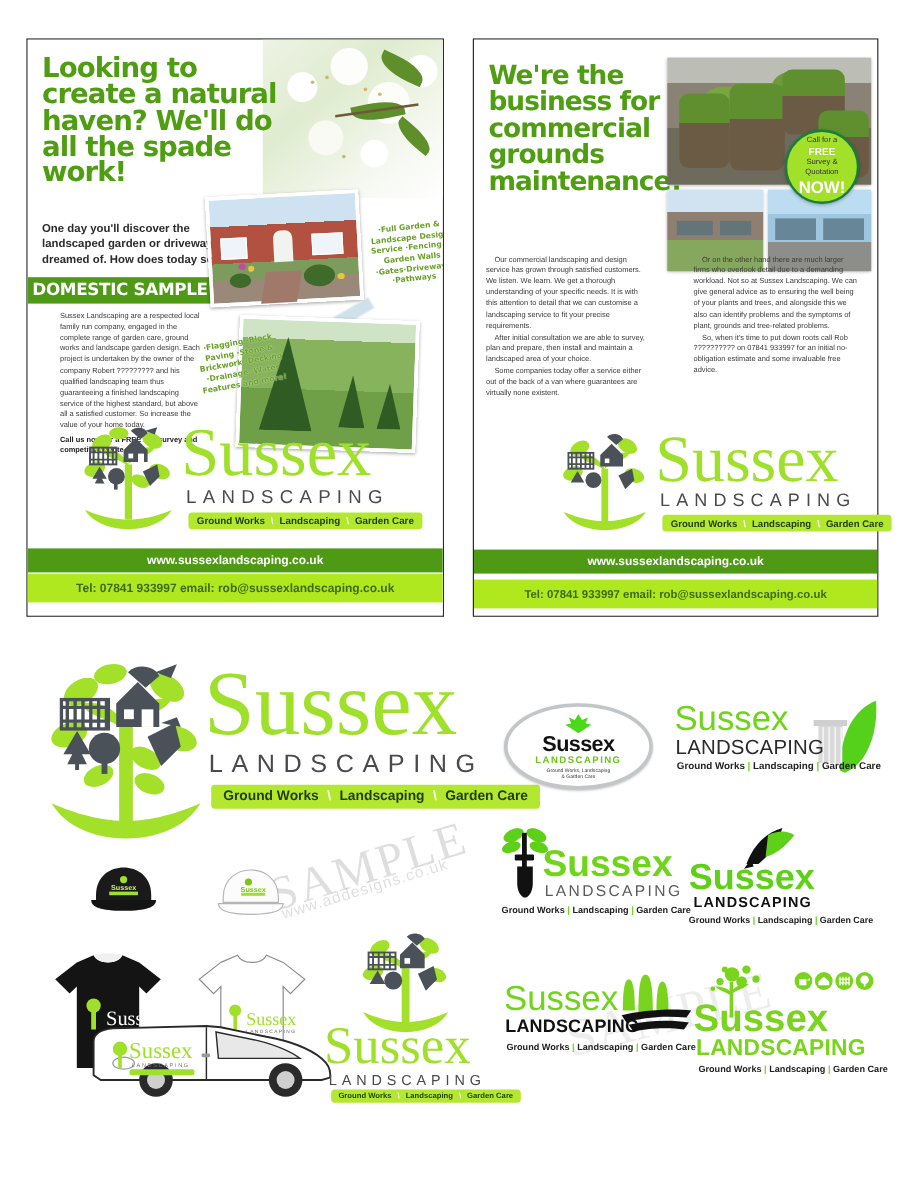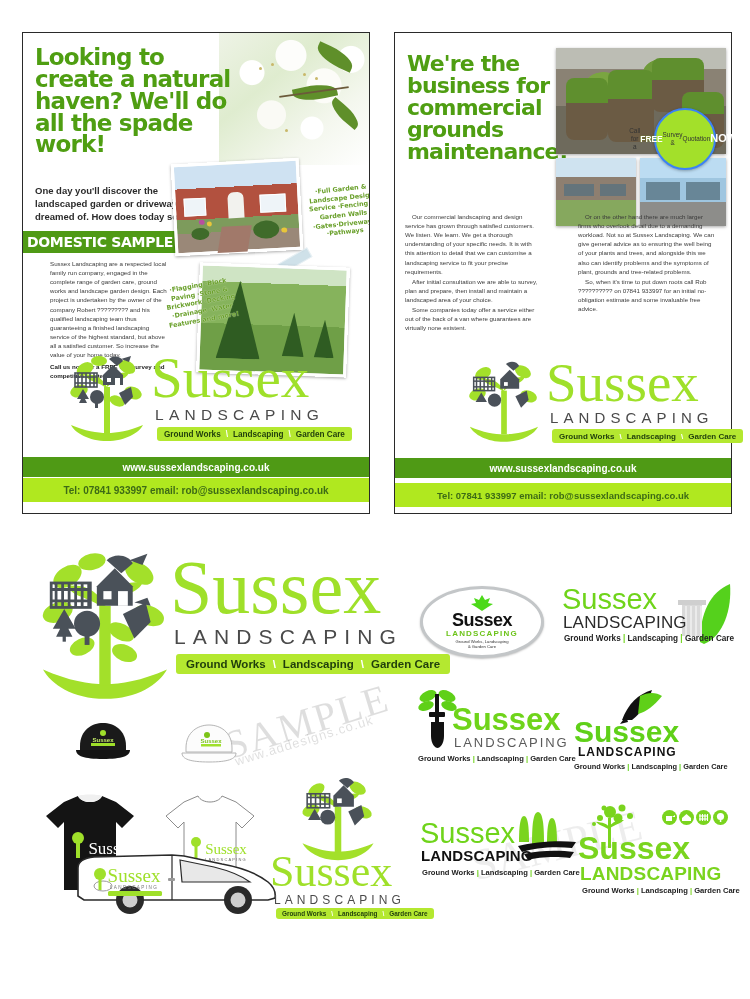--- a/index.html
+++ b/index.html
@@ -131,27 +131,27 @@
     background: linear-gradient(180deg,#cfe3f0 0 28%, #8e7f70 28% 62%, #86a85e 62% 100%);
   }
   #photo-bldg2 {
     left: 640px; top: 158px; width: 86px; height: 68px; border:0;
     background: linear-gradient(180deg,#bcdcf2 0 30%, #9fc6e0 30% 64%, #8d8d8a 64% 100%);
   }
   .bwin { position:absolute; background:#56707f; opacity:.75; }
 
   .call-badge {
     position: absolute; left: 654px; top: 108px; width: 62px; height: 62px;
-    border-radius: 50%; background: #a3e02a; border: 2px solid #3b82f6;
-    display:flex; align-items:center; justify-content:center;
+    border-radius: 50%; background: #a3e02a; border: 2px solid #15803d;
+    display:flex; flex-direction:column; align-items:center; justify-content:center;
     text-align:center; color:#333; font-size:6.4px; line-height:1.25;
     box-shadow: 0 1px 3px rgba(0,0,0,.3);
   }
   .call-badge .big { font-weight:700; font-size:8.4px; color:#fff; text-shadow:0 0 1px #8c0; }
-  .call-badge .now { font-weight:700; font-size:11px; color:#fff; }
+  .call-badge .now { font-weight:700; font-size:14px; color:#fff; }
 
   
   .f-logo-area { position:absolute; left:0; bottom:56px; width:100%; height:118px; }
   .band-dark {
     position:absolute; left:0; width:100%; height:20px; bottom:36px;
     background:#4f9a15; color:#fff;
     display:flex; align-items:center; justify-content:center;
     font-size:10px; font-weight:700;
   }
   .band-lime {

